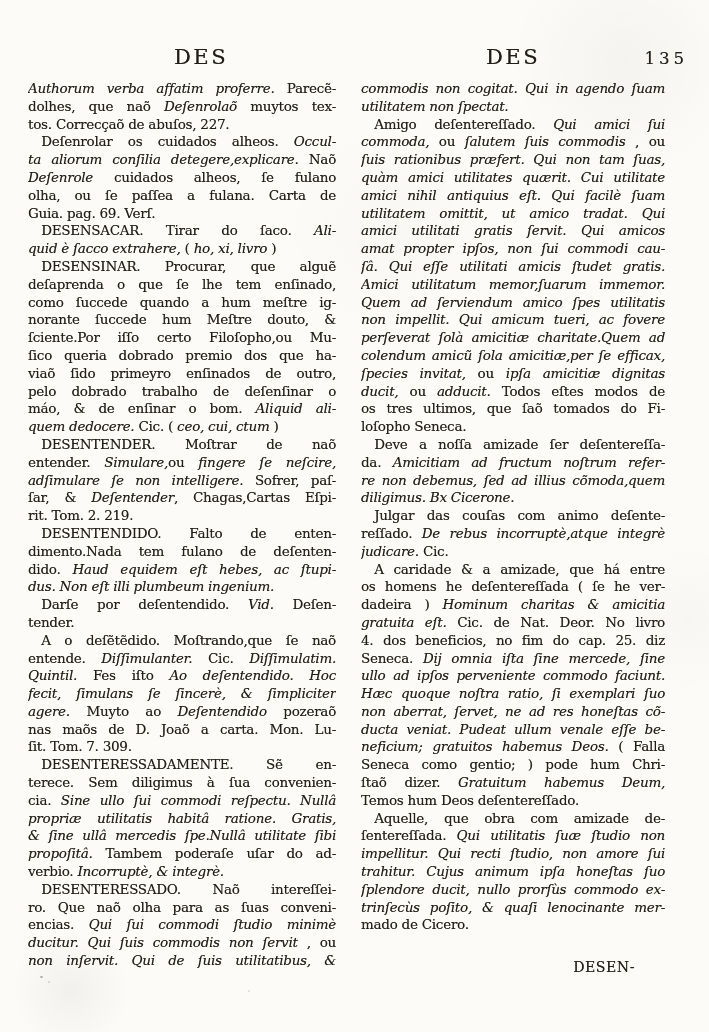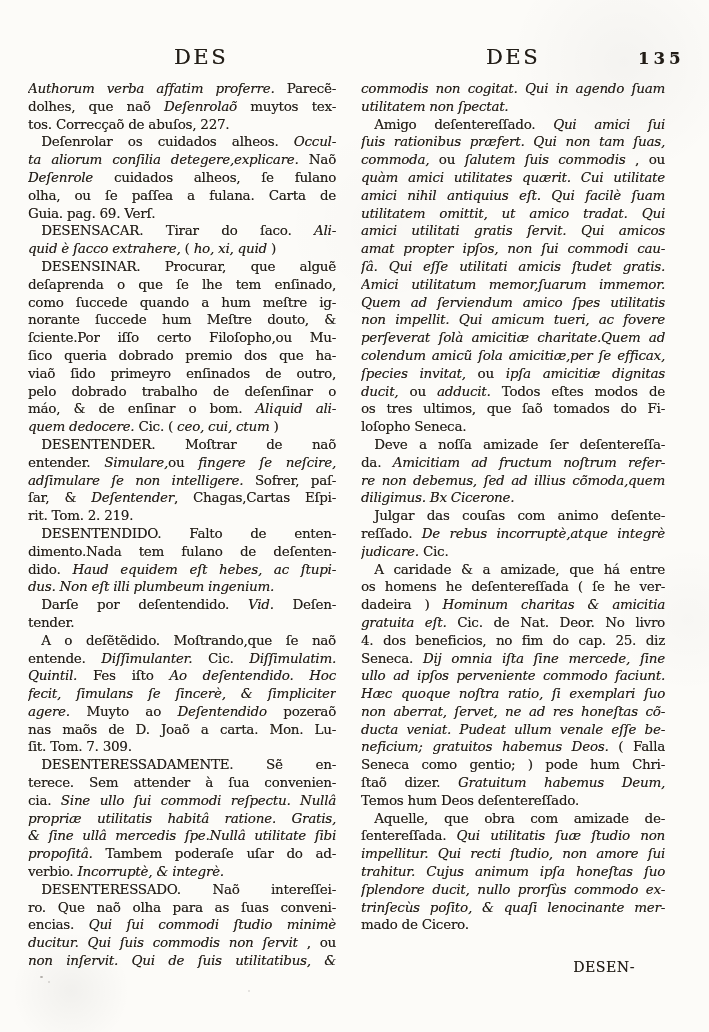--- a/index.html
+++ b/index.html
@@ -24,23 +24,22 @@
   .runhead{
     position:absolute;top:45px;width:110px;
     font-size:21px;letter-spacing:2.5px;text-align:center;
     font-weight:normal;
     text-shadow:0.25px 0.25px 0.4px rgba(34,29,23,0.6);
   }
   .runhead.left{left:146px;}
   .runhead.right{left:458px;}
   .pageno{
     position:absolute;top:49px;left:638px;width:50px;
-    font-size:16.5px;letter-spacing:4px;text-align:left;
+    font-size:16.5px;letter-spacing:4px;text-align:right;
     text-shadow:0.2px 0.2px 0.3px rgba(34,29,23,0.5);
-    font-weight:bold;
   }
   .col{
     position:absolute;top:80px;
   }
   .col.left{left:28px;width:308px;}
   .col.right{left:361px;width:304px;}
   .line{
     height:17.8px;line-height:17.8px;
     font-size:13.4px;letter-spacing:-0.2px;
     text-align:justify;text-align-last:justify;
@@ -72,21 +71,21 @@
   <div class="col left">
       <div class="line"><i>Authorum verba affatim proferre.</i> Parecẽ-</div>
       <div class="line hang">,dolhes, que naõ <i>Deſenrolaõ</i> muytos tex-</div>
       <div class="line end hang">,tos. Correcçaõ de abuſos, 227.</div>
       <div class="line"> Deſenrolar os cuidados alheos. <i>Occul-</i></div>
       <div class="line"><i>ta aliorum conſilia detegere,explicare.</i> Naõ</div>
       <div class="line hang">,<i>Deſenrole</i> cuidados alheos, ſe fulano</div>
       <div class="line hang">,olha, ou ſe paſſea a fulana. Carta de</div>
       <div class="line end">Guia. pag. 69. Verſ.</div>
       <div class="line"> DESENSACAR. Tirar do ſaco. <i>Ali-</i></div>
-      <div class="line end"><i>quid è ſacco extrahere,</i> ( <i>ho, xi, quid</i> )</div>
+      <div class="line end"><i>quid è ſacco extrahere,</i> ( <i>ho, xi, livro</i> )</div>
       <div class="line"> DESENSINAR. Procurar, que alguẽ</div>
       <div class="line">deſaprenda o que ſe lhe tem enſinado,</div>
       <div class="line">como ſuccede quando a hum meſtre ig-</div>
       <div class="line">norante ſuccede hum Meſtre douto, &amp;</div>
       <div class="line">ſciente.Por iſſo certo Filoſopho,ou Mu-</div>
       <div class="line">ſico queria dobrado premio dos que ha-</div>
       <div class="line">viaõ ſido primeyro enſinados de outro,</div>
       <div class="line">pelo dobrado trabalho de deſenſinar o</div>
       <div class="line">máo, &amp; de enſinar o bom. <i>Aliquid ali-</i></div>
       <div class="line end"><i>quem dedocere.</i> Cic. ( <i>ceo, cui, ctum</i> )</div>
@@ -102,38 +101,38 @@
       <div class="line"> Darſe por deſentendido. <i>Vid.</i> Deſen-</div>
       <div class="line end">tender.</div>
       <div class="line"> A o deſẽtẽdido. Moſtrando,que ſe naõ</div>
       <div class="line">entende. <i>Diſſimulanter.</i> Cic. <i>Diſſimulatim.</i></div>
       <div class="line"><i>Quintil.</i> Fes iſto <i>Ao deſentendido.</i> <i>Hoc</i></div>
       <div class="line"><i>fecit, ſimulans ſe ſincerè, &amp; ſimpliciter</i></div>
       <div class="line"><i>agere.</i> Muyto ao <i>Deſentendido</i> pozeraõ</div>
       <div class="line hang">,nas maõs de D. Joaõ a carta. Mon. Lu-</div>
       <div class="line end">ſit. Tom. 7. 309.</div>
       <div class="line"> DESENTERESSADAMENTE. Sẽ en-</div>
-      <div class="line">terece. Sem attender à ſua convenien-</div>
+      <div class="line">terece. Sem diligimus à ſua convenien-</div>
       <div class="line">cia. <i>Sine ullo ſui commodi reſpectu. Nullâ</i></div>
       <div class="line"><i>propriæ utilitatis habitâ ratione. Gratis,</i></div>
       <div class="line"><i>&amp; ſine ullâ mercedis ſpe.Nullâ utilitate ſibi</i></div>
       <div class="line"><i>propoſitâ.</i> Tambem poderaſe uſar do ad-</div>
       <div class="line end">verbio. <i>Incorruptè, &amp; integrè.</i></div>
       <div class="line"> DESENTERESSADO. Naõ intereſſei-</div>
       <div class="line">ro. Que naõ olha para as ſuas conveni-</div>
       <div class="line">encias. <i>Qui ſui commodi ſtudio minimè</i></div>
       <div class="line"><i>ducitur. Qui ſuis commodis non ſervit</i> , ou</div>
       <div class="line"><i>non inſervit. Qui de ſuis utilitatibus, &amp;</i></div>
     </div>
   <div class="col right">
       <div class="line"><i>commodis non cogitat. Qui in agendo ſuam</i></div>
       <div class="line end"><i>utilitatem non ſpectat.</i></div>
       <div class="line"> Amigo deſentereſſado. <i>Qui amici ſui</i></div>
+      <div class="line"><i>commoda,</i> ou <i>ſalutem ſuis commodis</i> , ou</div>
       <div class="line"><i>ſuis rationibus præfert. Qui non tam ſuas,</i></div>
-      <div class="line"><i>commoda,</i> ou <i>ſalutem ſuis commodis</i> , ou</div>
       <div class="line"><i>quàm amici utilitates quærit. Cui utilitate</i></div>
       <div class="line"><i>amici nihil antiquius eſt. Qui facilè ſuam</i></div>
       <div class="line"><i>utilitatem omittit, ut amico tradat. Qui</i></div>
       <div class="line"><i>amici utilitati gratis ſervit. Qui amicos</i></div>
       <div class="line"><i>amat propter ipſos, non ſui commodi cau-</i></div>
       <div class="line"><i>ſâ. Qui eſſe utilitati amicis ſtudet gratis.</i></div>
       <div class="line"><i>Amici utilitatum memor,ſuarum immemor.</i></div>
       <div class="line"><i>Quem ad ſerviendum amico ſpes utilitatis</i></div>
       <div class="line"><i>non impellit. Qui amicum tueri, ac fovere</i></div>
       <div class="line"><i>perſeverat ſolà amicitiæ charitate.Quem ad</i></div>

